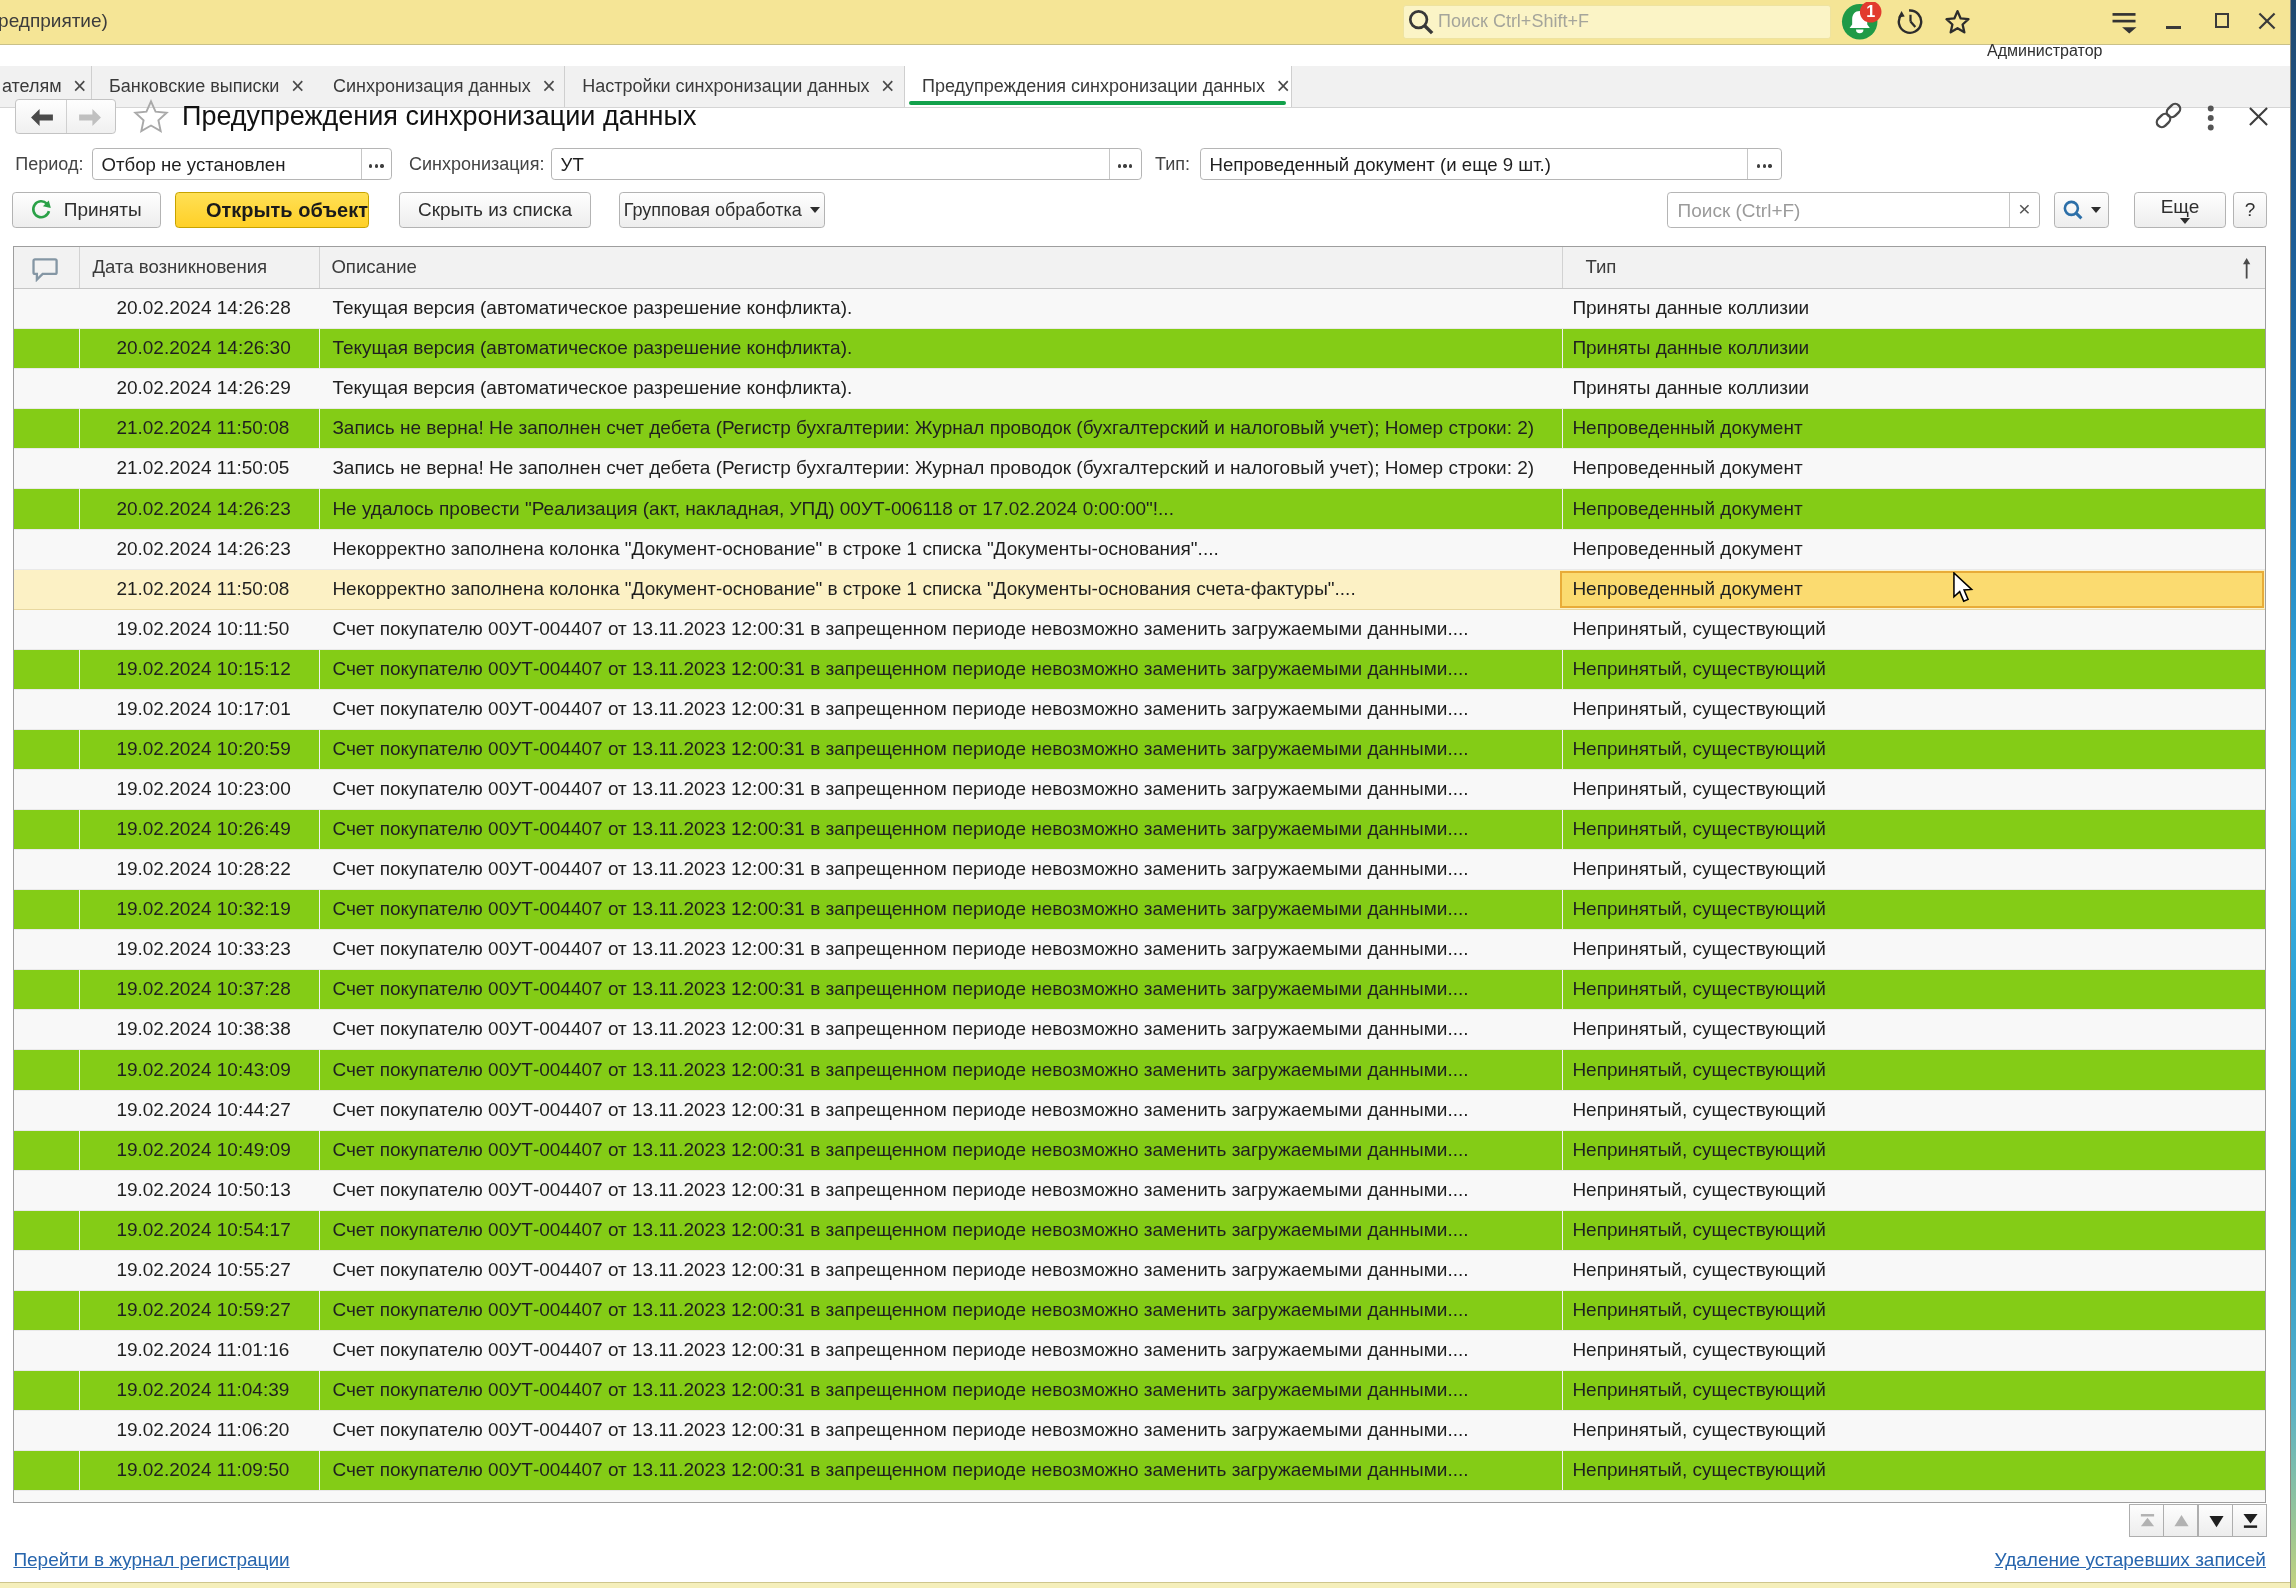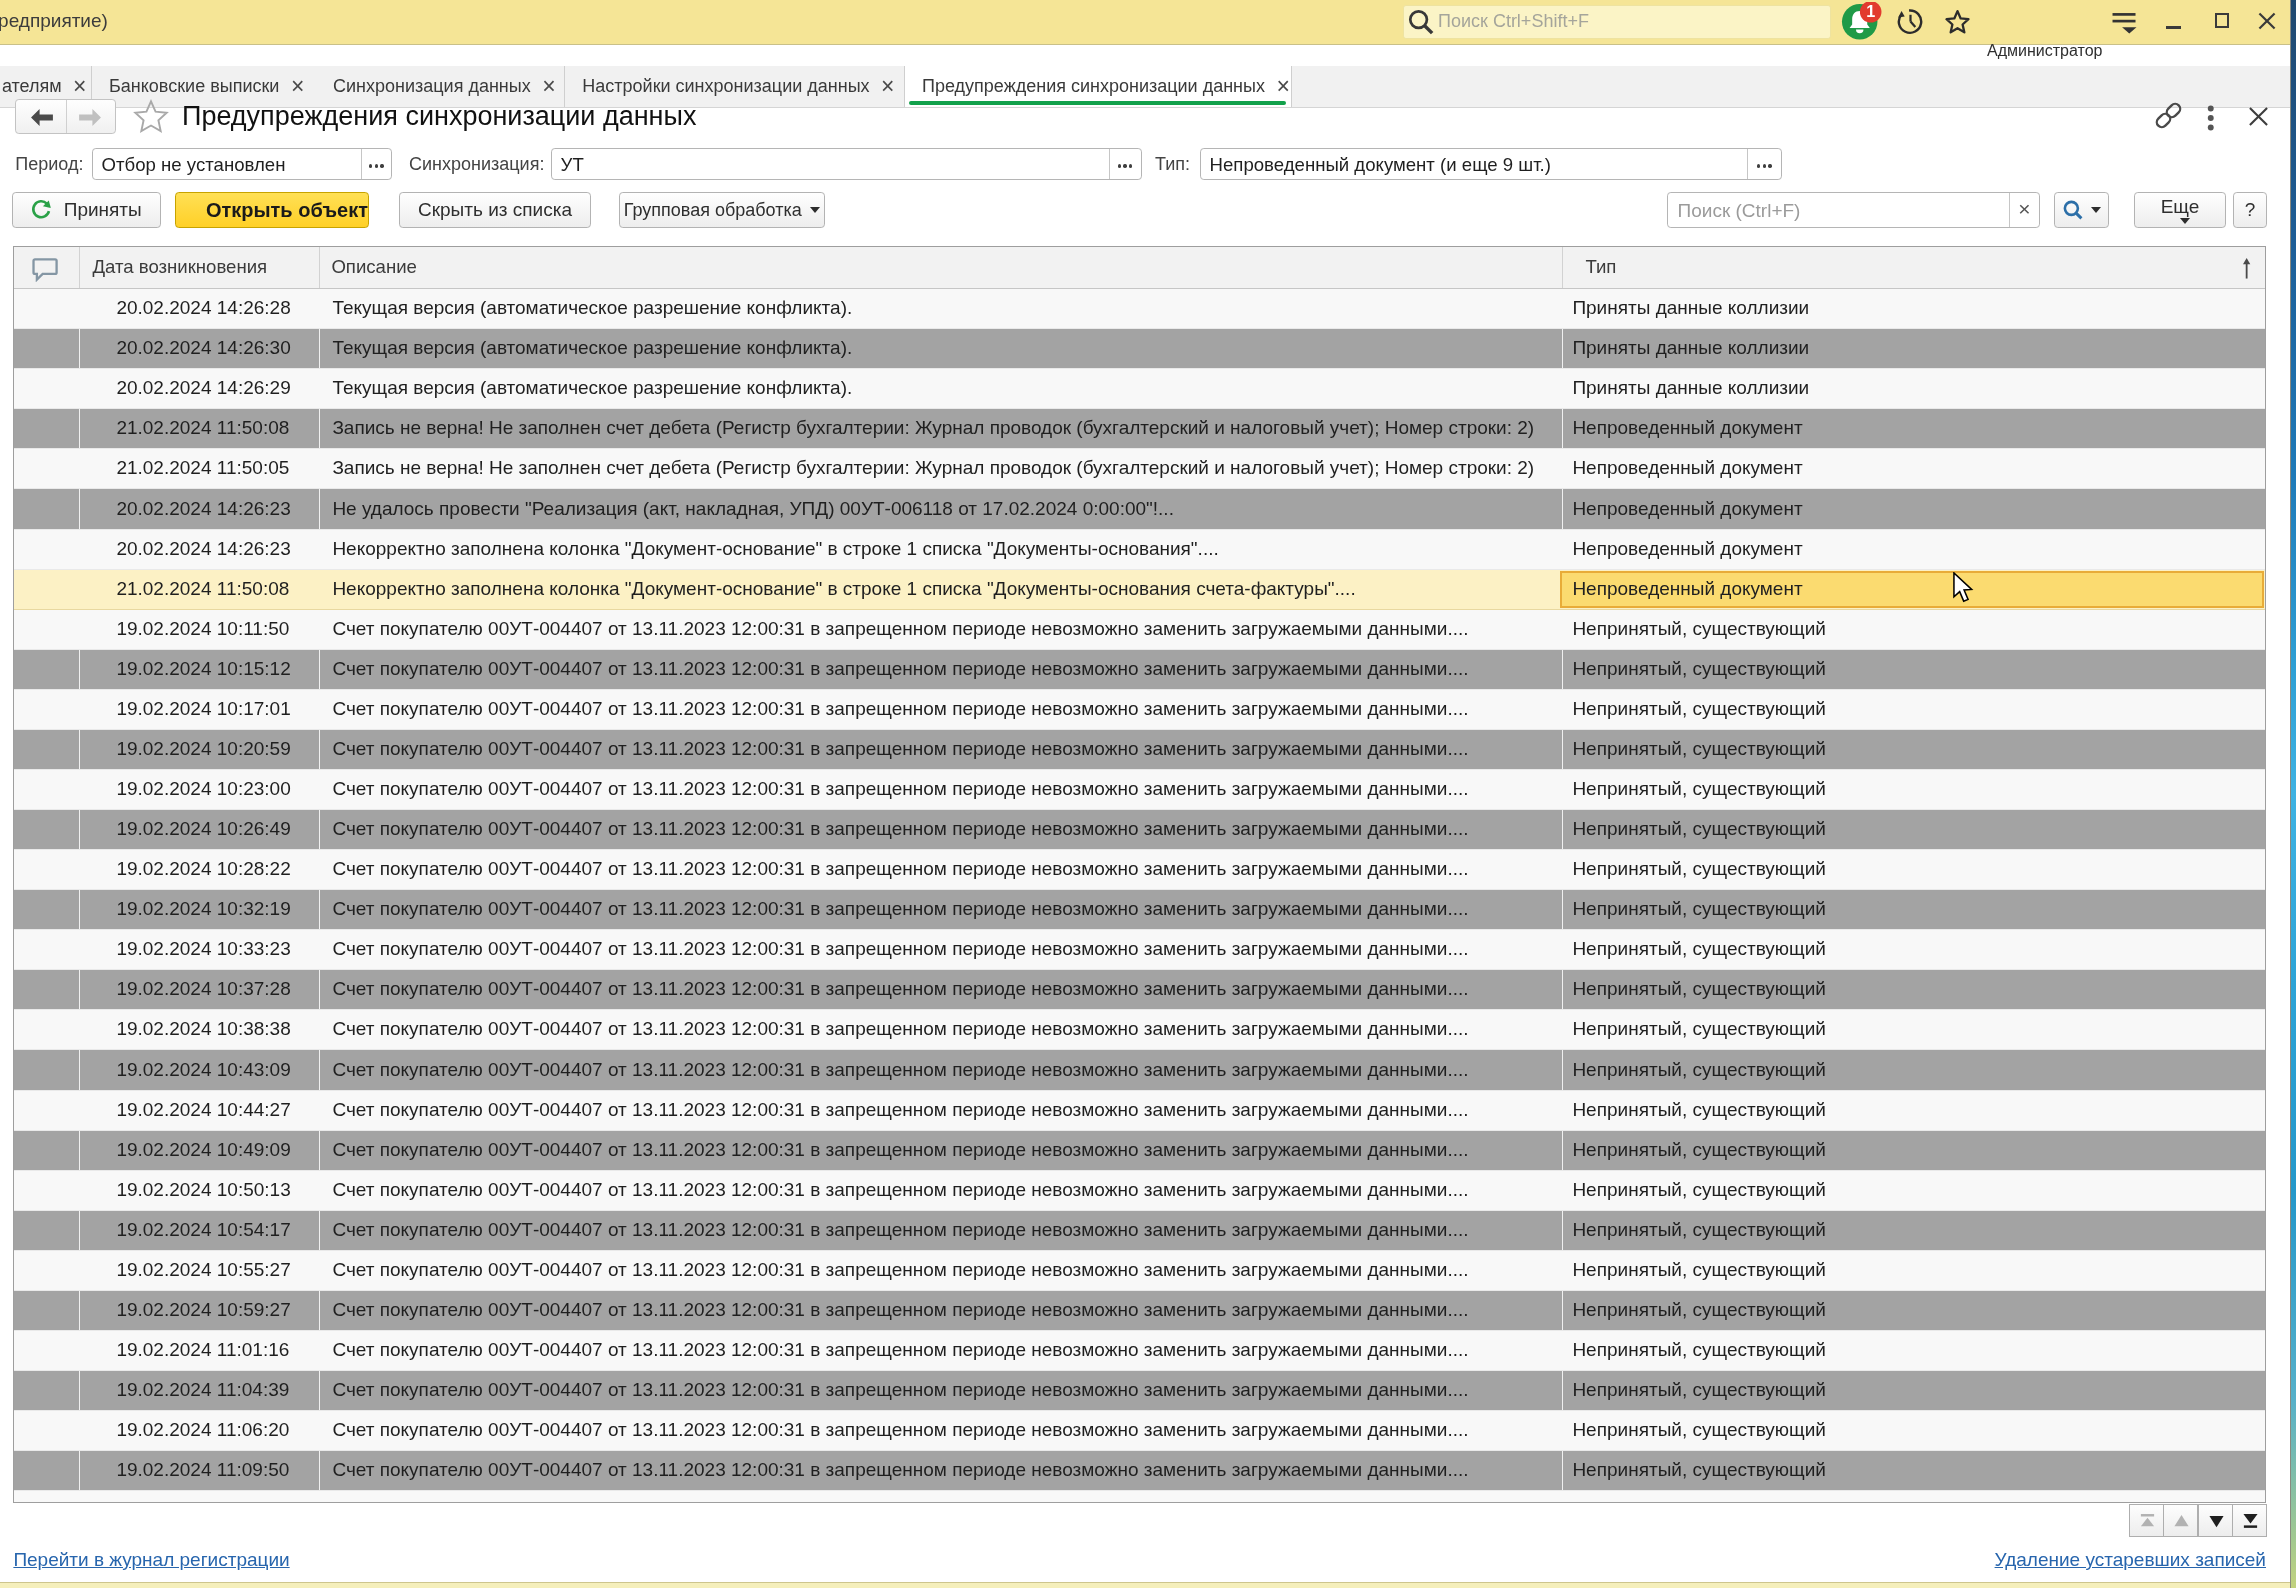--- a/index.html
+++ b/index.html
@@ -22,21 +22,21 @@
 .fdots{position:absolute;right:0;top:0;bottom:0;border-left:1px solid #c6c6c6;}
 .fdots i{position:absolute;left:50%;top:15.3px;width:15.3px;height:3.8px;margin-left:-7.6px;}
 .fdots i b{position:absolute;top:0;width:3.3px;height:3.3px;border-radius:50%;background:#3f3f3f;}
 .fdots i b:nth-child(1){left:0}.fdots i b:nth-child(2){left:5.7px}.fdots i b:nth-child(3){left:11.5px}
 .btn{position:absolute;top:192px;height:36px;background:linear-gradient(#fefefe,#ededed);border:1px solid #b3b3b3;border-radius:3.8px;font-size:19px;color:#2e2e2e;display:flex;align-items:center;justify-content:center;white-space:nowrap;}
 #btnopen{background:linear-gradient(#ffe055,#ffd027);border:1px solid #c7a300;font-weight:bold;color:#1a1a1a;font-size:20px;}
 #tsearch{position:absolute;left:1667px;top:192px;width:373px;height:36px;border:1px solid #b5b5b5;border-radius:3.8px;background:#fff;}
 #tsearch .ph{position:absolute;left:9.6px;top:6.7px;font-size:19px;color:#9b9b9b;}
 #tsearch .xbox{position:absolute;right:0;top:0;bottom:0;width:30px;border-left:1px solid #c6c6c6;color:#555;font-size:21px;text-align:center;line-height:32.5px;}
 .caret{display:inline-block;width:0;height:0;border-left:5.3px solid transparent;border-right:5.3px solid transparent;border-top:6.2px solid #2d2d2d;}
-#tbl{position:absolute;left:13.4px;top:246px;width:2253px;height:1257px;border:1px solid #9e9e9e;background:#a3a3a3;overflow:hidden;}
+#tbl{position:absolute;left:13.4px;top:246px;width:2253px;height:1257px;border:1px solid #9e9e9e;background:#84cc16;overflow:hidden;}
 #thead{position:absolute;left:0;top:0;width:100%;height:42px;background:#f2f2f2;border-bottom:1px solid #c6c6c6;font-size:18.6px;color:#3b3b3b;}
 #thead .v{position:absolute;top:0;bottom:0;width:1px;background:#d2d2d2;}
 .row{position:absolute;left:0;width:2251px;height:40px;border-bottom:1px solid #e9e9e9;font-size:19px;color:#1f1f1f;}
 .row.odd{background:#f8f8f8;}
 .row.sel{background:#fcf1c5;border-bottom:1px solid #e8d8a0;}
 .row span{position:absolute;top:7.6px;white-space:nowrap;}
 .row .cd{left:78px;margin-left:24px;}
 .row .cx{left:318px;}
 .row .ct{left:1558px;}
 .vline{position:absolute;top:42px;bottom:0;width:1px;background:#f0f0f0;}

